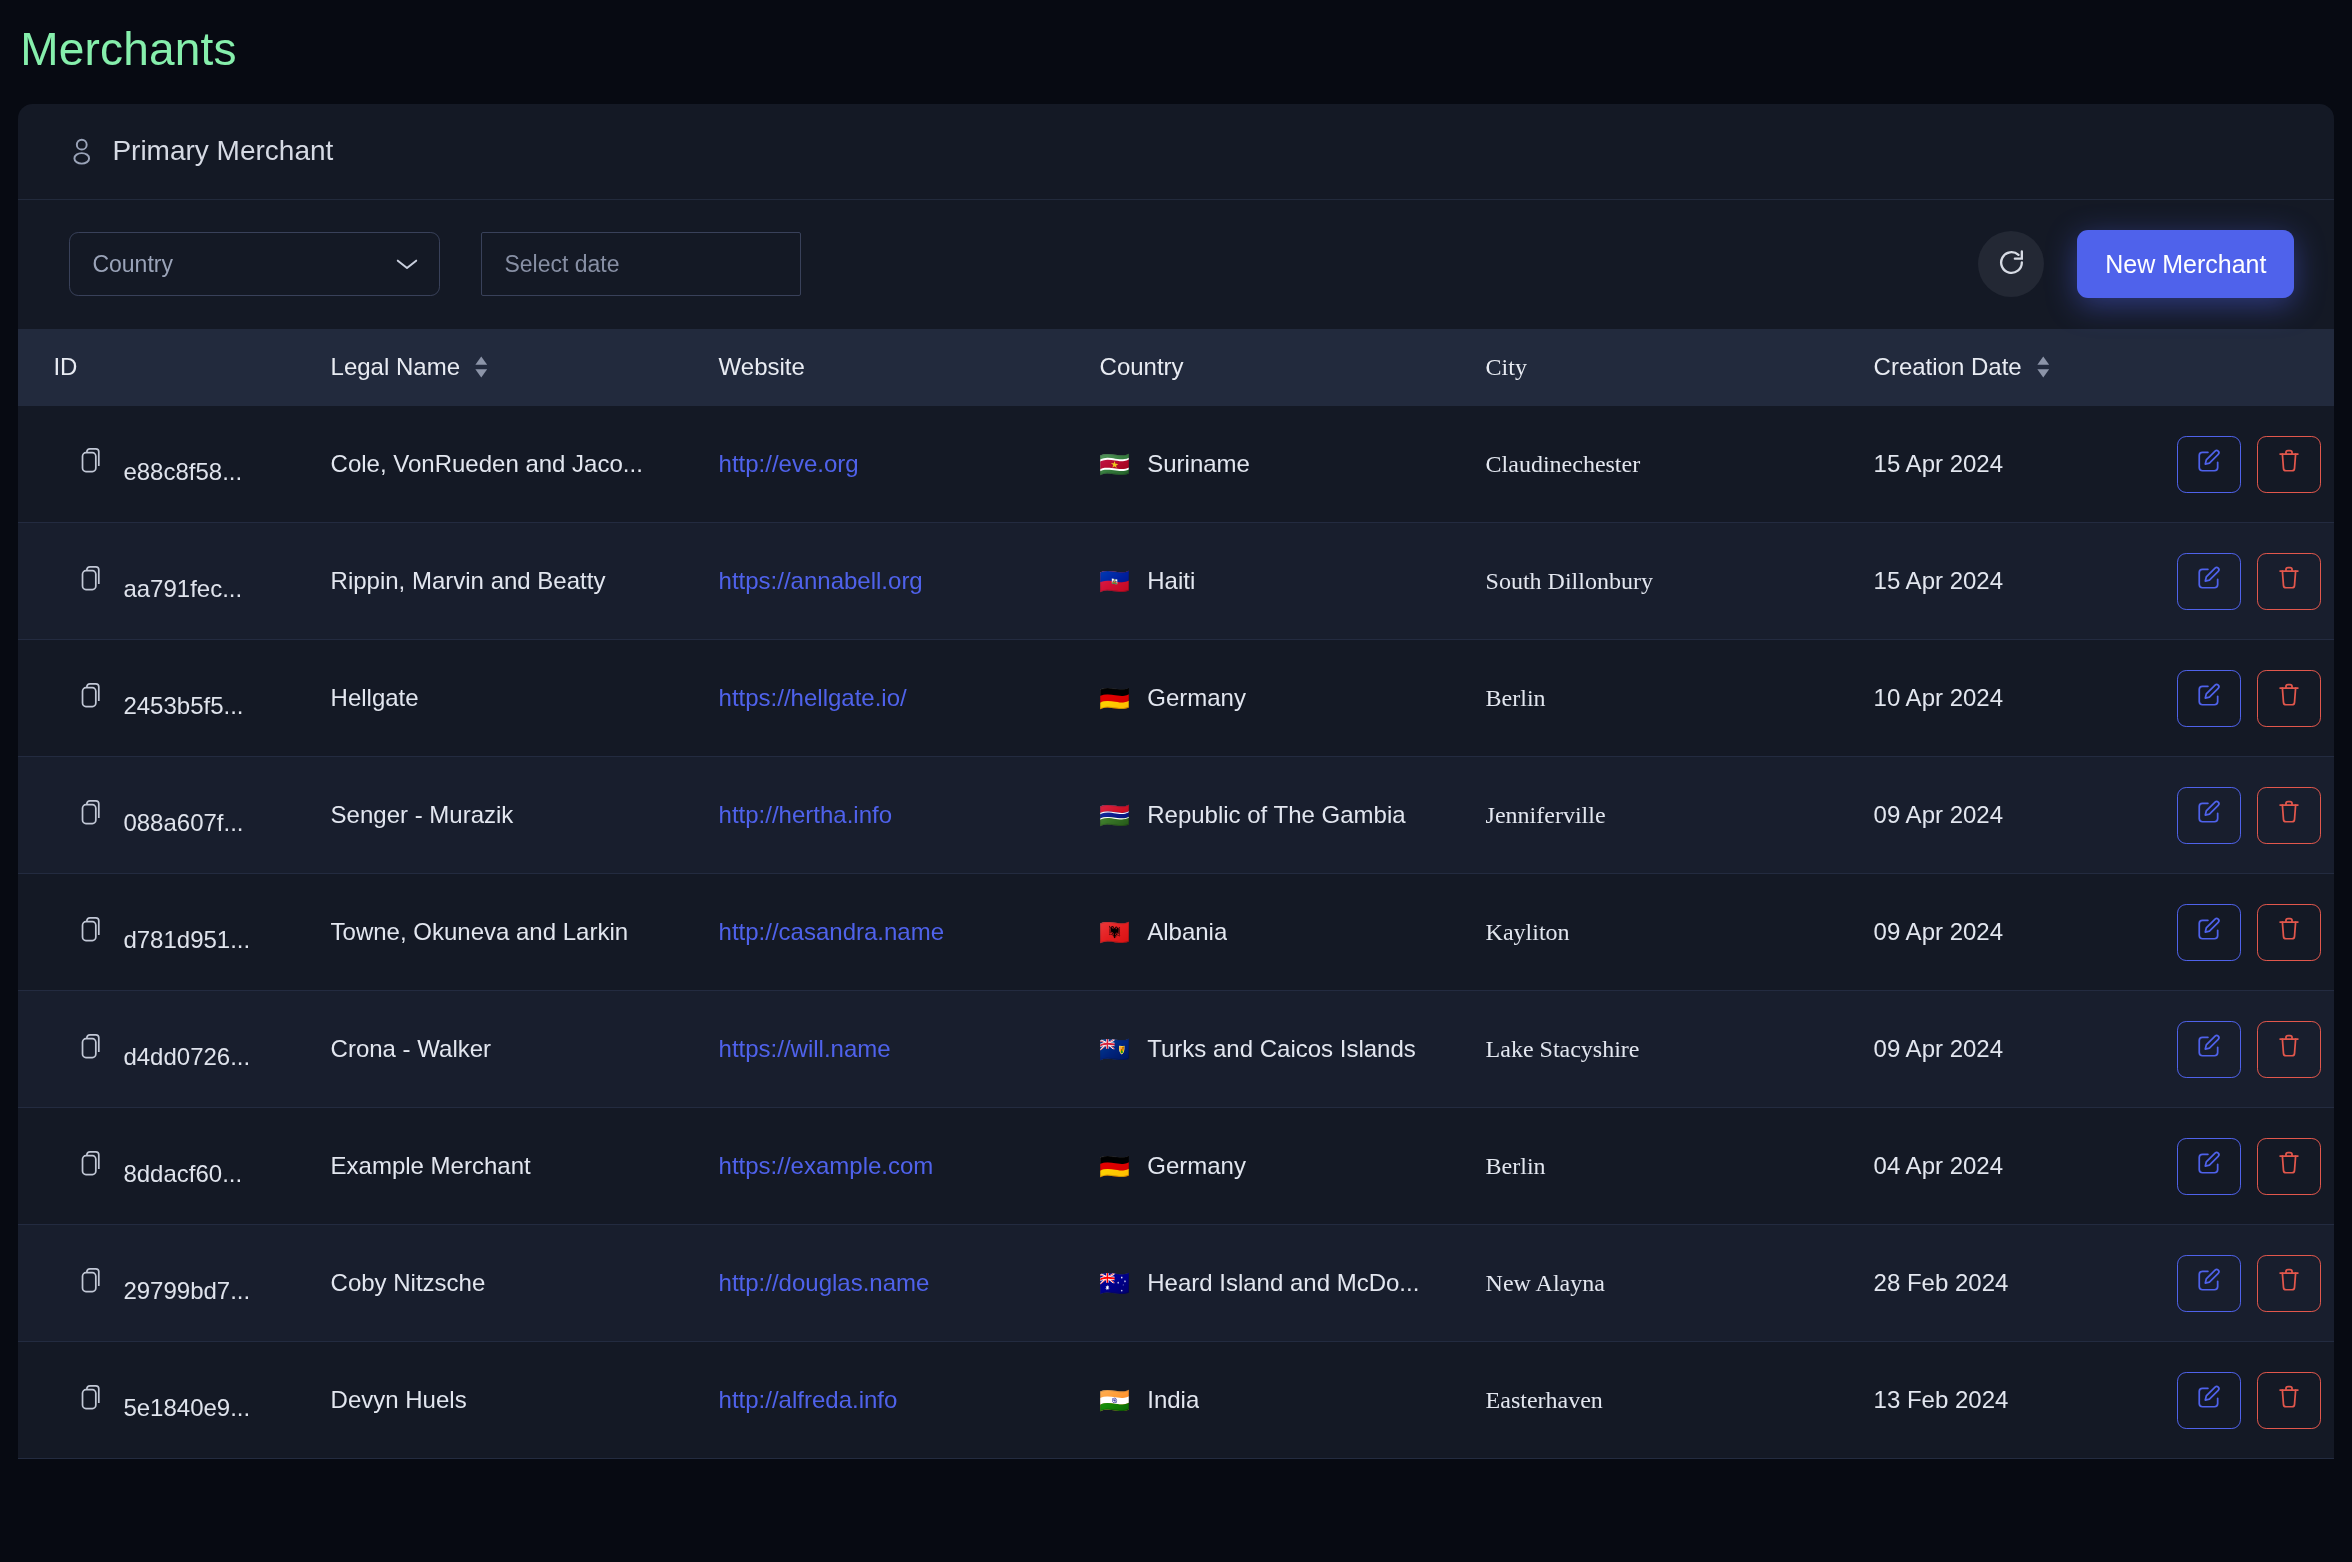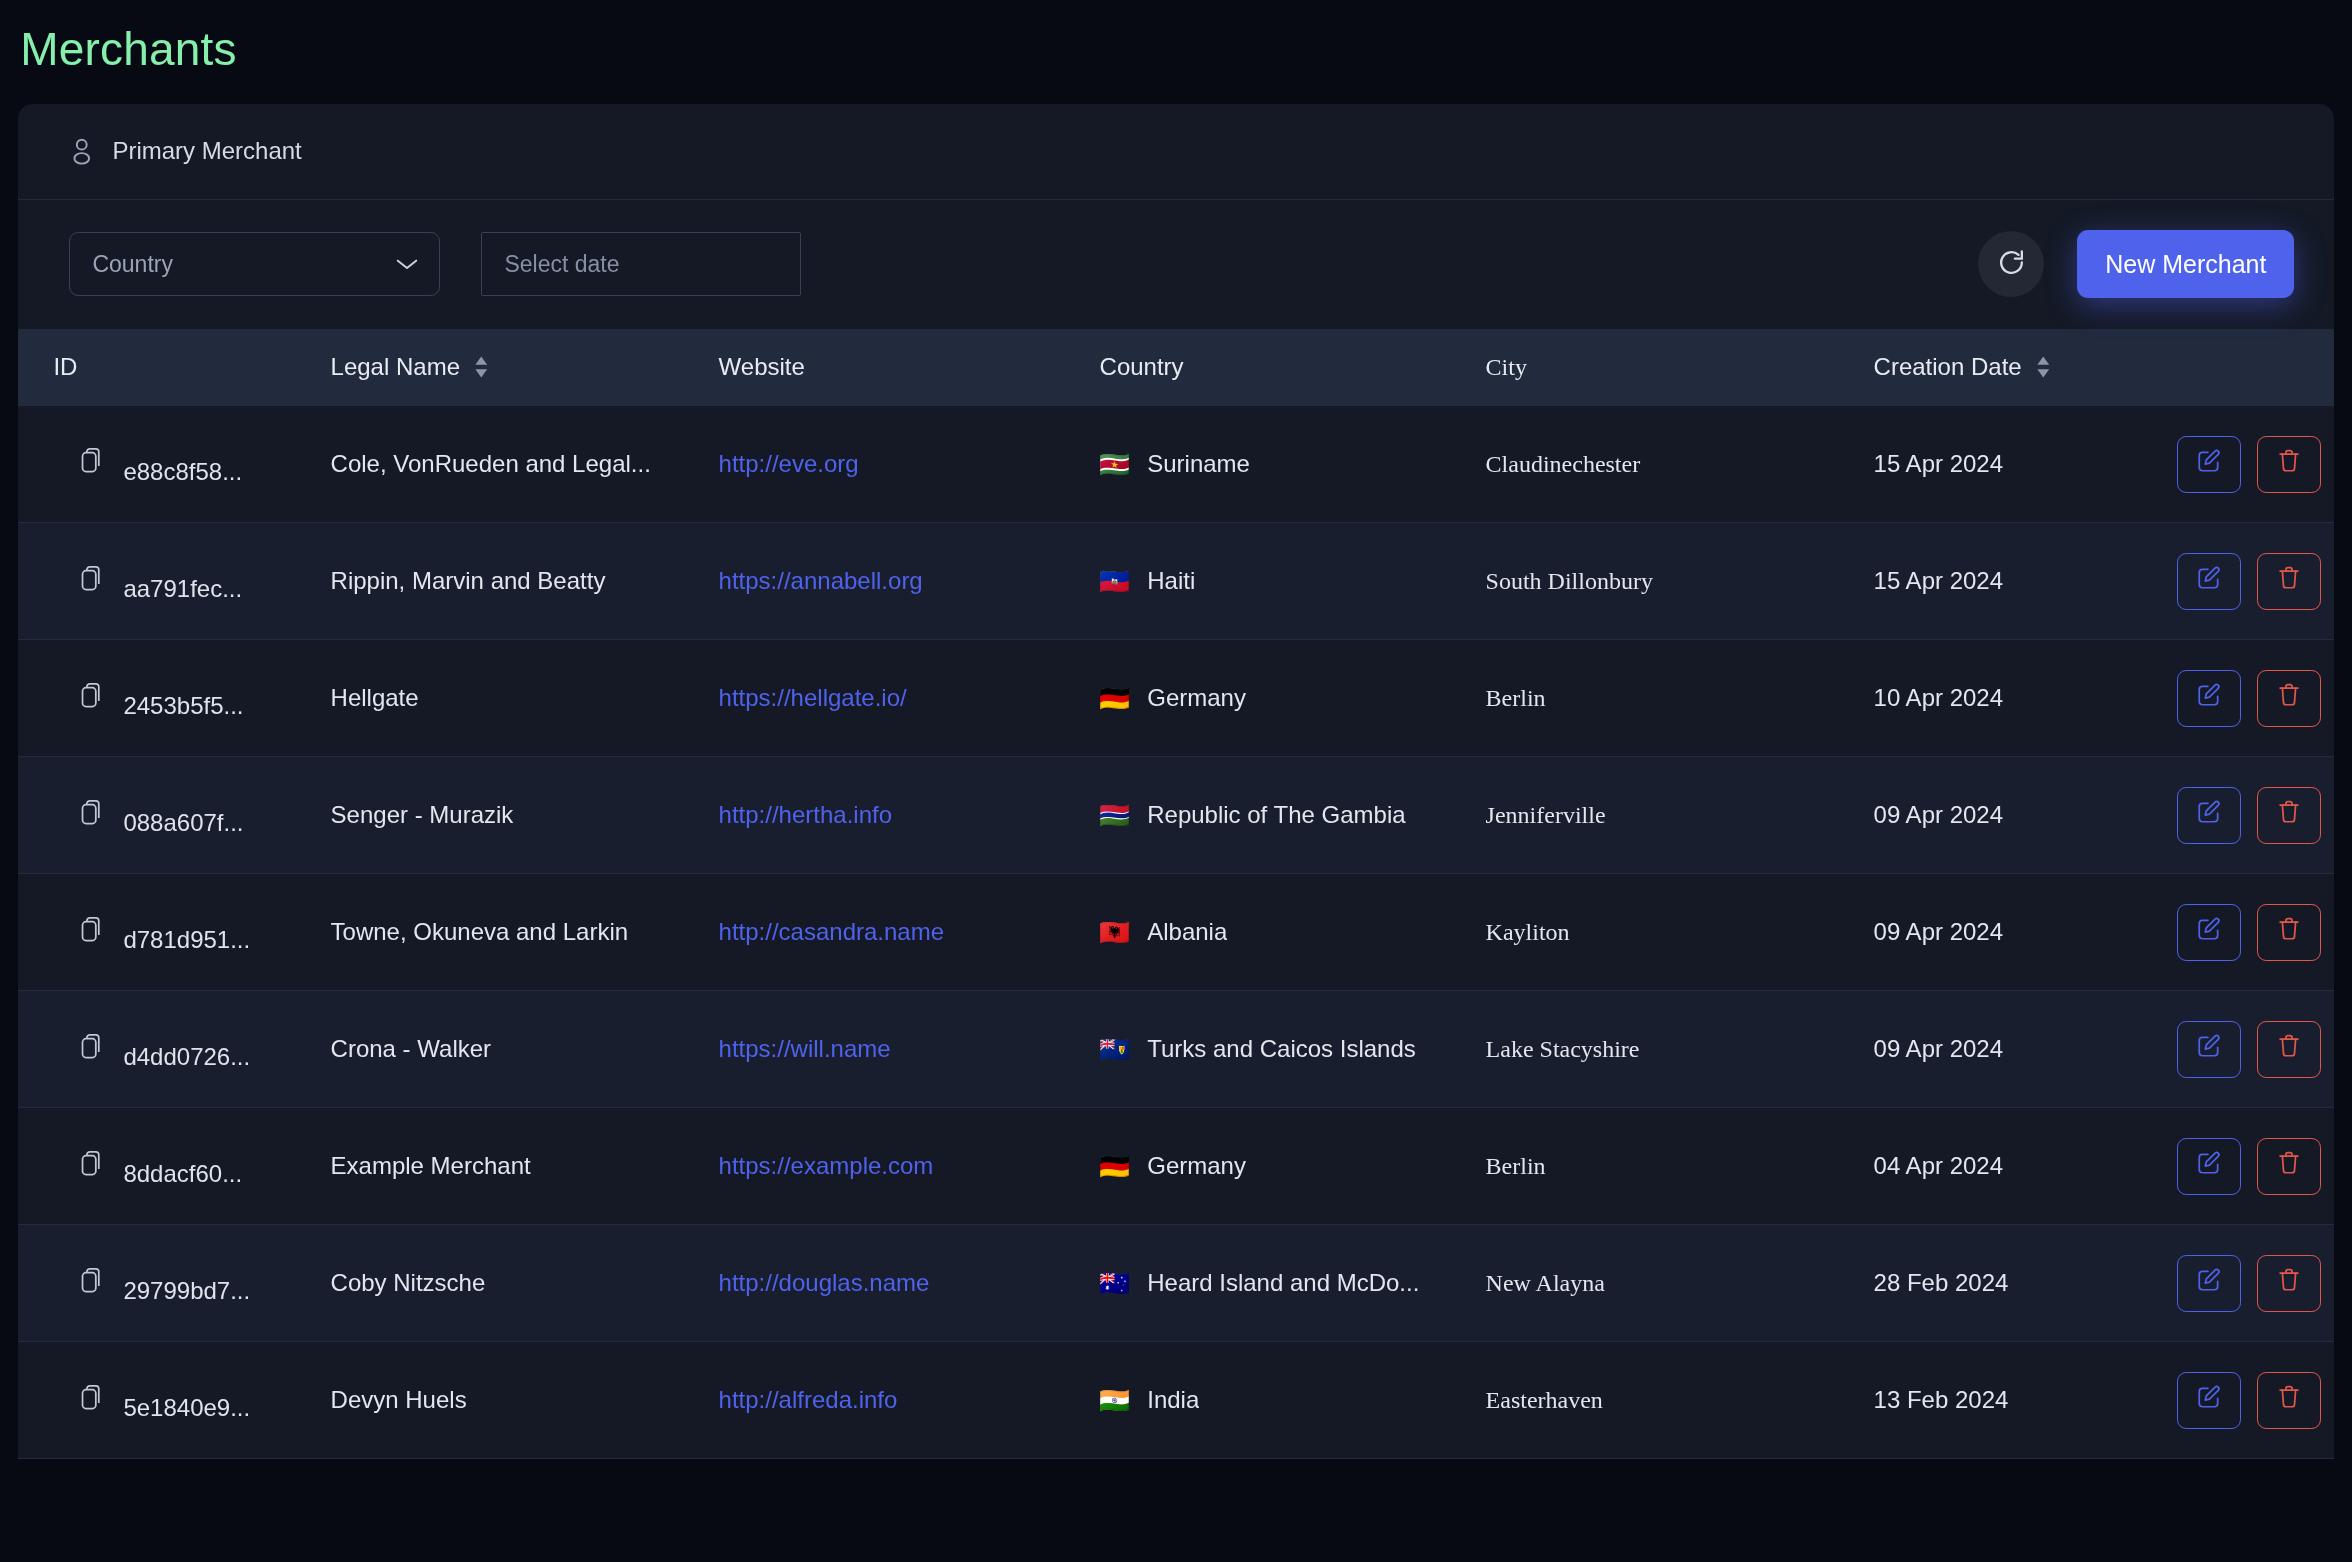--- a/index.html
+++ b/index.html
@@ -48,21 +48,21 @@
     border-bottom: 0.9px solid #222a3c;
   }
   .tab {
     display: flex;
     align-items: center;
     gap: 16.5px;
     padding: 0 31px 0 13px;
     cursor: pointer;
     position: relative;
     color: #d6dae4;
-    font-size: 24px;
+    font-size: 28px;
   }
   .tab .ticon { display: flex; align-items: center; }
   .tab.active { color: #4f62eb; }
   .tab.active::after {
     content: "";
     position: absolute;
     left: 0; right: 0; bottom: -0.9px;
     height: 3.7px;
     background: #4f62eb;
     border-radius: 1.8px;
@@ -292,21 +292,21 @@
           <tr>
             <td class="c-id">
               <div class="id-cell">
                 <span><svg width="24" height="27.5" viewBox="0 0 20 24" fill="none" stroke="#c2c8d6" stroke-width="1.5">
                     <rect x="2.6" y="5" width="11.6" height="16.4" rx="3"></rect>
                     <path d="M6.4 5V4.2a2.6 2.6 0 0 1 2.6-2.6h5.2a2.6 2.6 0 0 1 2.6 2.6v12.4"></path>
                   </svg></span>
                 <span class="id-text">e88c8f58...</span>
               </div>
             </td>
-            <td class="c-name">Cole, VonRueden and Legal...</td>
+            <td class="c-name">Cole, VonRueden and Jaco...</td>
             <td class="c-site"><a class="link">http://eve.org</a></td>
             <td class="c-ctry">
               <div class="ctry-cell">
                 <span class="flag">🇸🇷</span>
                 <span class="ctry-name">Suriname</span>
               </div>
             </td>
             <td class="c-city">Claudinechester</td>
             <td class="c-date">15 Apr 2024</td>
             <td class="c-act">

